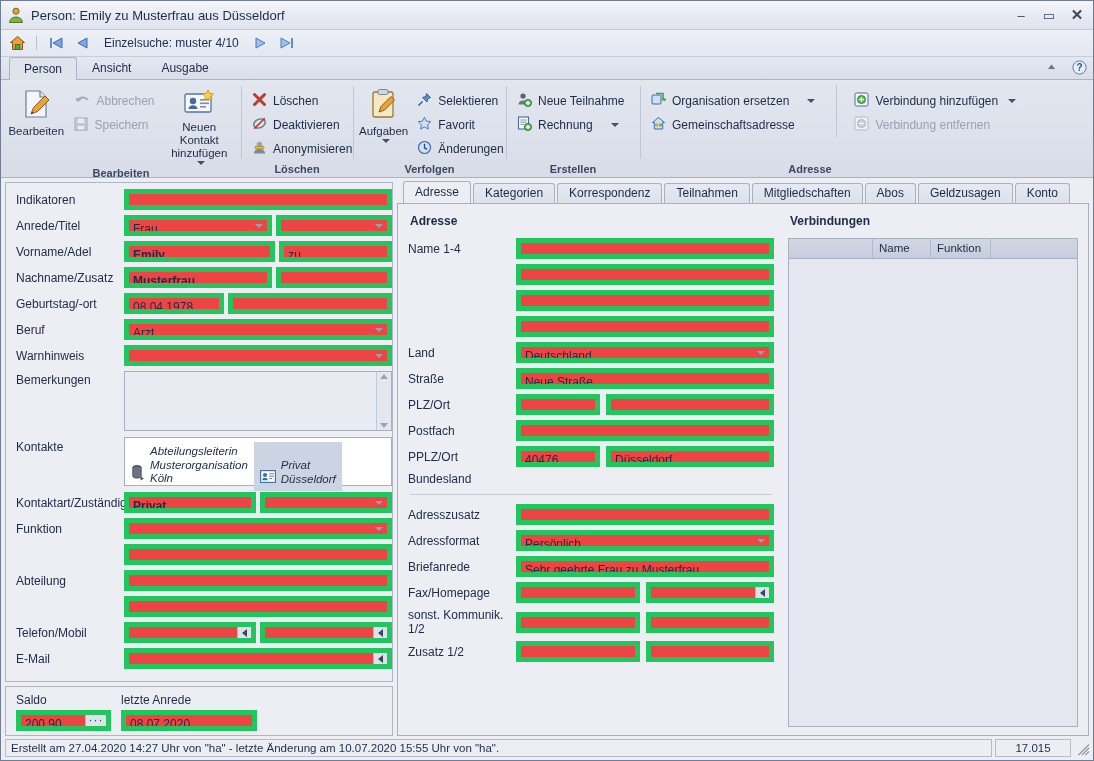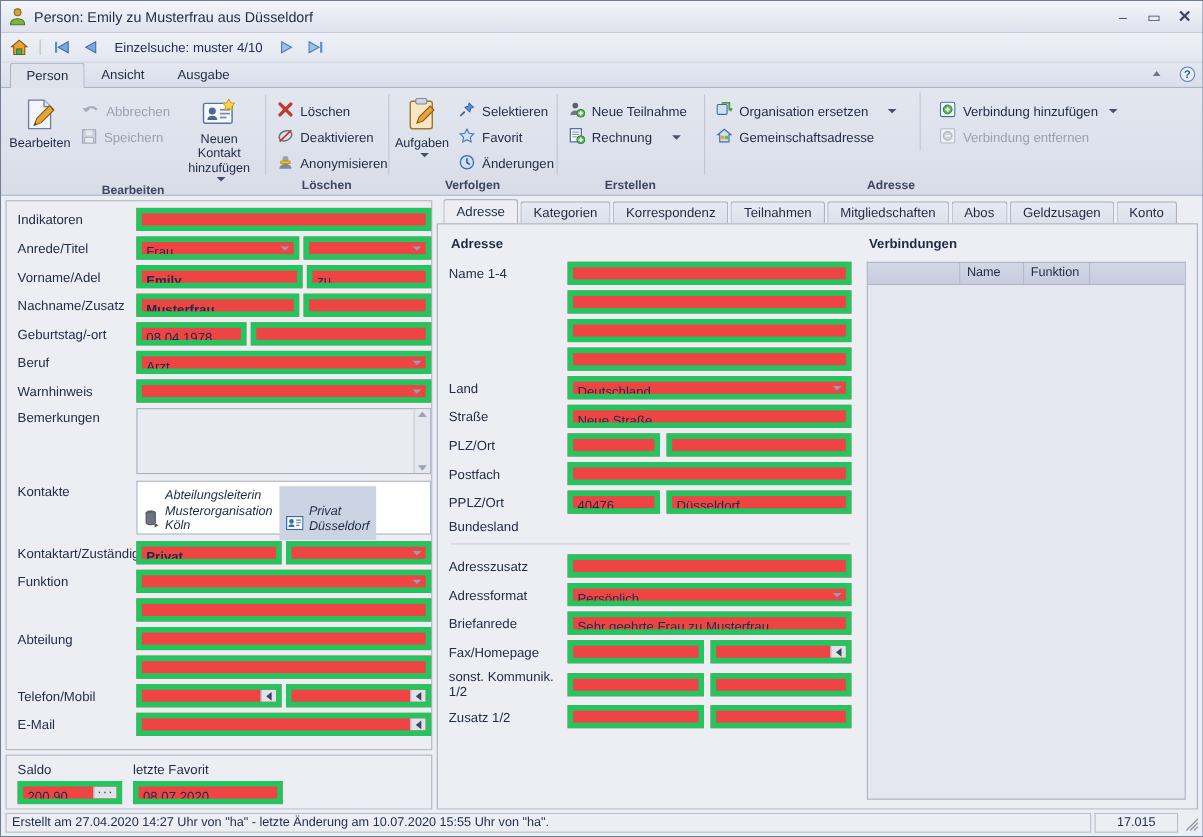--- a/index.html
+++ b/index.html
@@ -708,21 +708,21 @@
             <span class="spin-arrow">
                 <i></i>
               </span>
           </span>
         </div>
       </div>
 
       <div class="saldo-box" style="margin-top:4px; height:50px">
         <div style="display:flex; align-items:center; margin-bottom:3px">
           <span class="lab" style="width:105px">Saldo</span>
-          <span class="lab">letzte Favorit</span>
+          <span class="lab">letzte Anrede</span>
         </div>
         <div style="display:flex; align-items:center">
           <span class="fld" style="width:95px; padding-right:22px">
             <span>200,90</span>
             <span class="dots-btn">···</span>
           </span>
           <span class="fld" style="width:136px; margin-left:10px">08.07.2020</span>
         </div>
       </div>
     </div>

